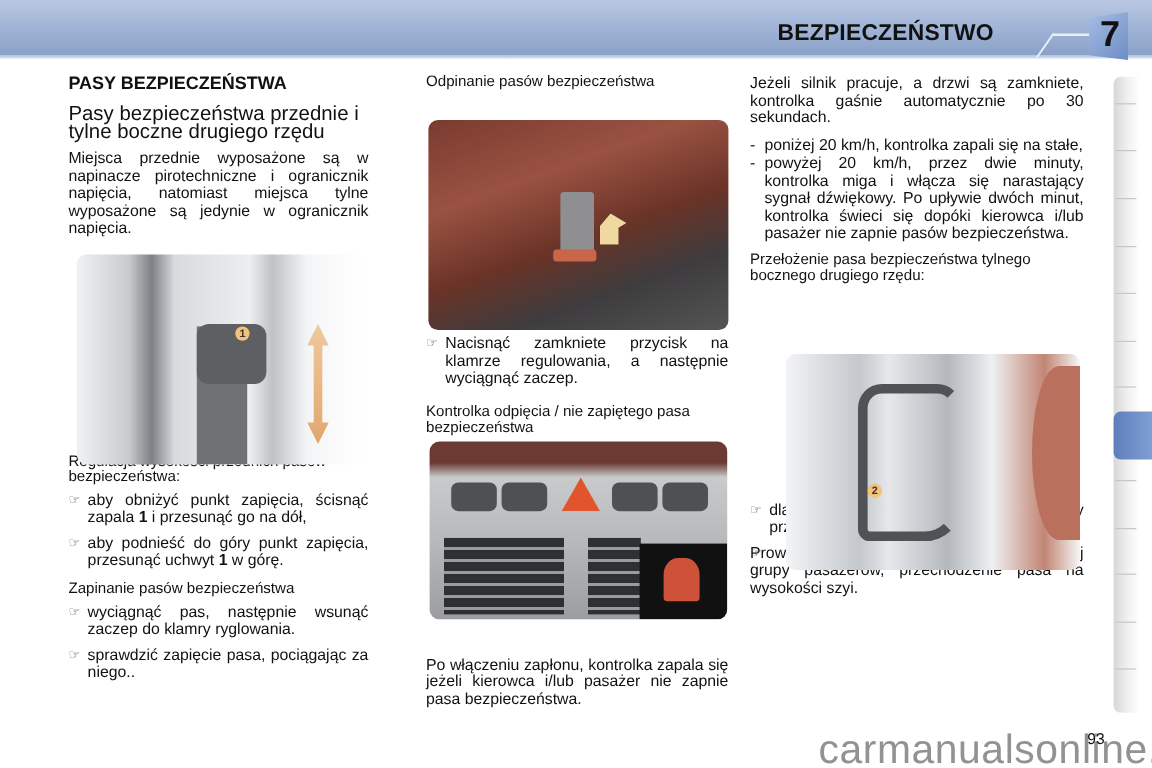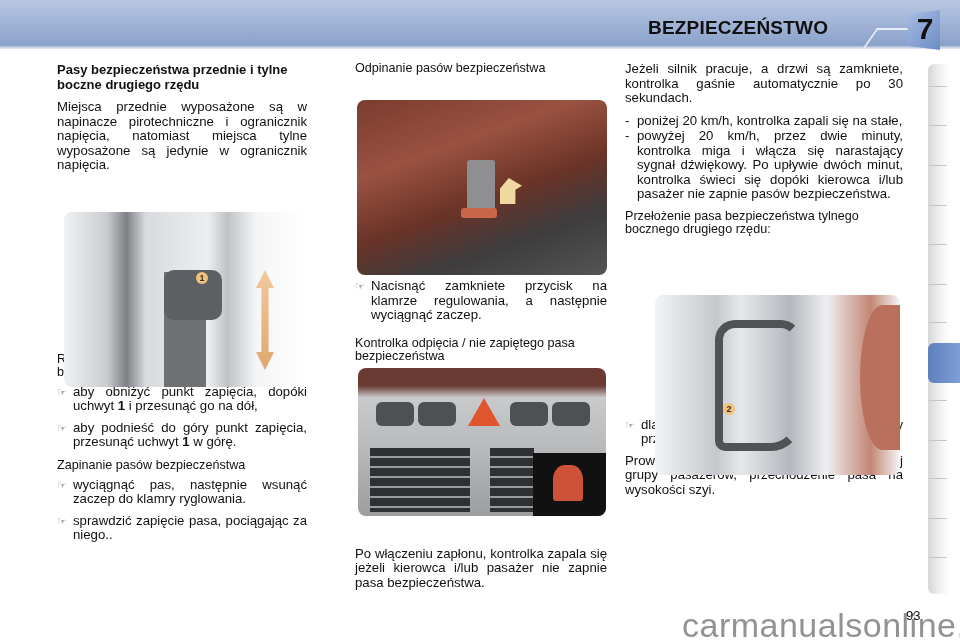--- a/index.html
+++ b/index.html
@@ -11,21 +11,21 @@
     .chapter-num { position: absolute; left: 910px; top: 12px; width: 30px; text-align: center; font-size: 30px; font-weight: bold; color: #111; }
     .swoosh { position: absolute; left: 870px; top: 28px; width: 40px; height: 18px; border-top: 2px solid #e8eef8; border-left: 2px solid #e8eef8; transform: skewX(-35deg); }
     .side-rail { position: absolute; left: 928px; top: 64px; width: 22px; height: 530px; background: linear-gradient(90deg, #d7d7d7, #f3f3f3 60%, #fff); border-radius: 6px 0 0 6px; }
     .rail-tick { position: absolute; left: 929px; width: 18px; height: 1px; background: #c6c6c6; }
     .rail-active { position: absolute; left: 928px; top: 343px; width: 32px; height: 40px; background: linear-gradient(90deg, #5e7fbc, #7f9ed4); border-radius: 6px 0 0 6px; }
     .col { position: absolute; font-size: 13.2px; line-height: 14.5px; }
     .col1 { left: 57px; top: 62px; width: 250px; }
     .col2 { left: 355px; top: 62px; width: 252px; }
     .col3 { left: 625px; top: 62px; width: 278px; }
     h1 { font-size: 15px; line-height: 15px; margin: 0 0 10px 0; font-weight: bold; }
-    h2 { font-size: 13px; line-height: 15px; margin: 0 0 8px 0; font-weight: bold; }
+    h2 { font-size: 17px; line-height: 15px; margin: 0 0 8px 0; font-weight: normal; }
     h3 { font-size: 12.6px; line-height: 13px; margin: 0 0 6px 0; font-weight: normal; }
     p { margin: 0 0 8px 0; text-align: justify; }
     .bul { position: relative; padding-left: 16px; margin: 0 0 7px 0; text-align: justify; }
     .bul .hand { position: absolute; left: 0; top: 0; font-size: 11px; color: #666; }
     .dash { position: relative; padding-left: 12px; margin: 0 0 1px 0; text-align: justify; }
     .dash .d { position: absolute; left: 0; }
     .img { position: absolute; border-radius: 8px; overflow: hidden; }
     .img1 { left: 64px; top: 212px; width: 240px; height: 175px; background: linear-gradient(90deg, #f0f1f3 0%, #c9cbce 18%, #7d8085 26%, #d8dadd 34%, #eceef0 60%, #bfc2c5 68%, #f4f5f6 80%, #ffffff 100%); }
     .img2 { left: 357px; top: 100px; width: 250px; height: 175px; background: linear-gradient(160deg, #7a3b2f 0%, #9a5242 30%, #6a3327 55%, #3e3c3e 75%, #555 100%); }
     .img3 { left: 358px; top: 368px; width: 248px; height: 148px; background: linear-gradient(180deg, #6b3b33 0%, #6b3b33 12%, #c9cacb 20%, #b8b9bb 55%, #9c9d9f 100%); }
@@ -66,27 +66,28 @@
 <div class="rail-tick" style="top:284px"></div>
 <div class="rail-tick" style="top:322px"></div>
 <div class="rail-tick" style="top:400px"></div>
 <div class="rail-tick" style="top:440px"></div>
 <div class="rail-tick" style="top:478px"></div>
 <div class="rail-tick" style="top:518px"></div>
 <div class="rail-tick" style="top:557px"></div>
 <div class="rail-active"></div>
 
 <div class="col col1">
+  <h1>PASY BEZPIECZEŃSTWA</h1>
   <h2>Pasy bezpieczeństwa przednie i tylne boczne drugiego rzędu</h2>
   <p>Miejsca przednie wyposażone są w napinacze pirotechniczne i ogranicznik napięcia, natomiast miejsca tylne wyposażone są jedynie w ogranicznik napięcia.</p>
   <div style="height:172px"></div>
   <h3>Regulacja wysokości przednich pasów bezpieczeństwa:</h3>
   <div class="bul">
     <span class="hand">☞</span>
-    <span>aby obniżyć punkt zapięcia, dopóki uchwyt </span><b>1</b><span> i przesunąć go na dół,</span>
+    <span>aby obniżyć punkt zapięcia, ścisnąć zapala </span><b>1</b><span> i przesunąć go na dół,</span>
   </div>
   <div class="bul">
     <span class="hand">☞</span>
     <span>aby podnieść do góry punkt zapięcia, przesunąć uchwyt </span><b>1</b><span> w górę.</span>
   </div>
   <h3 style="margin-top:9px">Zapinanie pasów bezpieczeństwa</h3>
   <div class="bul">
     <span class="hand">☞</span>
     <span>wyciągnąć pas, następnie wsunąć zaczep do klamry ryglowania.</span>
   </div>

